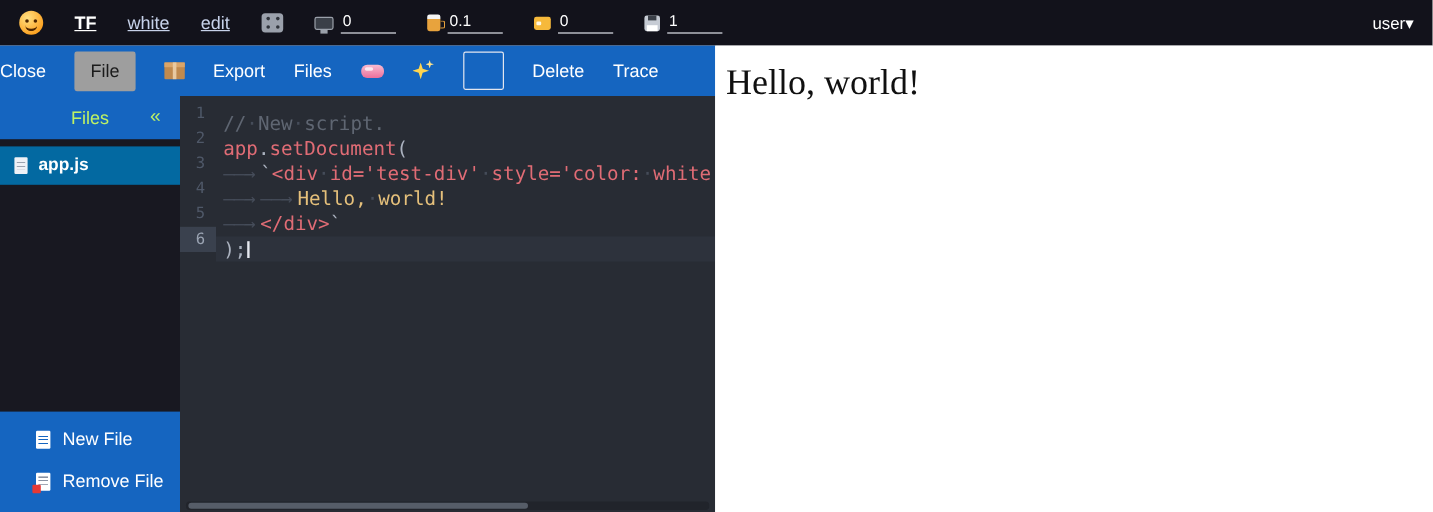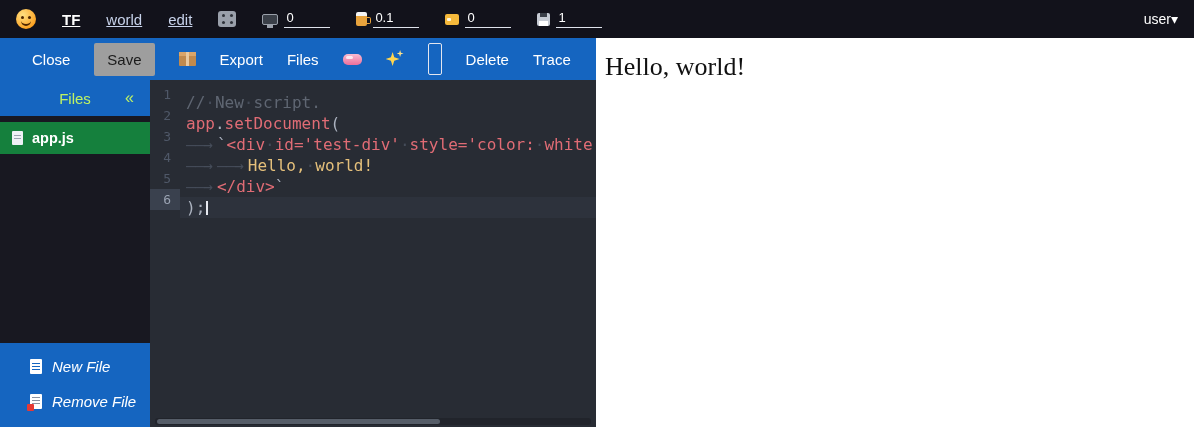--- a/index.html
+++ b/index.html
@@ -41,21 +41,21 @@
   .icon-card::after { content: ""; position: absolute; left: 2px; top: 4px; width: 4px; height: 3px; background: #fff7e0; border-radius: 1px; }
   .icon-floppy { width: 13px; height: 13px; background: #c6cbd4; border-radius: 2px; position: relative; flex: none; }
   .icon-floppy::before { content: ""; position: absolute; top: 0; left: 3px; width: 7px; height: 4px; background: #3a3f48; }
   .icon-floppy::after { content: ""; position: absolute; bottom: 0; left: 2px; width: 9px; height: 5px; background: #fff; }
   .topbar .spacer { flex: 1; }
   .user { font-size: 14px; color: #fff; cursor: pointer; }
 
   
   .toolbar {
     position: absolute; top: 38px; left: 0; width: 596px; height: 42px;
-    background: #1565c0; display: flex; align-items: center; gap: 24px; padding: 0 32px;
+    background: #1565c0; display: flex; align-items: center; gap: 24px; padding: 0 0;
   }
   .tb-btn { background: transparent; border: none; color: #fff; font-size: 15px; padding: 0;
     cursor: pointer; font-family: inherit; }
   .tb-btn.save { background: #9e9e9e; color: #1b1b1b; padding: 8px 13px; border-radius: 2px; }
   .icon-package { width: 17px; height: 14px; background: #c08a4e; border-radius: 1px; position: relative; cursor: pointer; flex: none; }
   .icon-package::before { content: ""; position: absolute; top: 0; left: 0; right: 0; height: 4px; background: #d9a56a; }
   .icon-package::after { content: ""; position: absolute; top: 0; left: 7px; width: 3px; height: 100%; background: #e8c9a0; }
   .icon-soap { width: 19px; height: 11px; border-radius: 5px; position: relative; cursor: pointer; flex: none;
     background: linear-gradient(#f8bbd0, #ec6f9c); }
   .icon-soap::after { content: ""; position: absolute; left: 3px; top: 2px; width: 7px; height: 3px;
@@ -73,27 +73,27 @@
     position: absolute; top: 80px; left: 0; width: 150px; height: 347px;
     background: #181821; display: flex; flex-direction: column;
   }
   .sb-header { height: 36px; flex: none; background: #1565c0; color: #bef264; font-size: 15px;
     display: flex; align-items: center; justify-content: center; position: relative; }
   .collapse { position: absolute; right: 16px; top: 50%; transform: translateY(-50%);
     font-size: 16px; cursor: pointer; }
   .sb-files { padding-top: 6px; }
   .file-item { height: 32px; display: flex; align-items: center; gap: 9px; padding: 0 12px;
     color: #fff; font-size: 14.5px; font-weight: bold; cursor: pointer; }
-  .file-item.selected { background: #15803d; }
+  .file-item.selected { background: #0369a1; }
   .icon-doc { width: 11px; height: 14px; background: #eef1f6; border-radius: 1px; position: relative; flex: none; }
   .icon-doc::after { content: ""; position: absolute; left: 2px; top: 4px; width: 7px; height: 6px;
     background: repeating-linear-gradient(#9aa3b0 0 1px, transparent 1px 3px); }
   .sb-actions { margin-top: auto; background: #1565c0; padding: 6px 0 8px; }
   .sb-action { display: flex; align-items: center; gap: 10px; color: #fff; font-size: 15px;
-    padding: 9px 0 9px 30px; cursor: pointer; font-style: italic; }
+    padding: 9px 0 9px 30px; cursor: pointer; }
   .icon-doc-lines { width: 12px; height: 15px; background: #fff; border-radius: 1px; position: relative; flex: none; }
   .icon-doc-lines::after { content: ""; position: absolute; left: 2px; top: 4px; width: 8px; height: 8px;
     background: repeating-linear-gradient(#1565c0 0 1px, transparent 1px 3px); }
   .icon-doc-remove { width: 12px; height: 15px; background: #fff; border-radius: 1px; position: relative; flex: none; }
   .icon-doc-remove::before { content: ""; position: absolute; left: 2px; top: 3px; width: 8px; height: 7px;
     background: repeating-linear-gradient(#8a93a3 0 1px, transparent 1px 3px); }
   .icon-doc-remove::after { content: ""; position: absolute; left: -3px; bottom: -2px; width: 7px; height: 7px;
     background: #e53935; border-radius: 1px; }
 
   
@@ -119,32 +119,32 @@
   .tok-plain { color: #abb2bf; }
   .caret { display: inline-block; width: 2px; height: 14px; background: #e6e9f0;
     vertical-align: -2px; margin-left: 1px; }
   .hscroll { position: absolute; left: 5px; right: 5px; bottom: 2px; height: 7px;
     background: #21242b; border-radius: 3px; cursor: pointer; }
   .hscroll .thumb { position: absolute; left: 2px; top: 1px; bottom: 1px; width: 283px;
     background: #565d68; border-radius: 3px; cursor: grab; }
 
   
   .output { position: absolute; top: 38px; left: 596px; width: 598px; height: 389px; background: #fff; }
-  .hello { font-family: "Liberation Serif", "DejaVu Serif", serif; font-size: 26px;
+  .hello { font-family: "Liberation Serif", "DejaVu Serif", serif; font-size: 30px;
     color: #101010; margin: 14px 0 0 9px; }
 </style>
 </head>
 <body>
 
 <div class="app">
 
   <header class="topbar">
     <span class="logo-emoji"></span>
     <a class="brand">TF</a>
-    <a class="navlink">world</a>
+    <a class="navlink">white</a>
     <a class="navlink">edit</a>
     <span class="icon-dice"></span>
 
     <span class="counter">
       <span class="icon-monitor"></span>
       <span class="counter-value">0</span>
     </span>
     <span class="counter">
       <span class="icon-beer"></span>
       <span class="counter-value">0.1</span>
@@ -157,21 +157,21 @@
       <span class="icon-floppy"></span>
       <span class="counter-value">1</span>
     </span>
 
     <span class="spacer"></span>
     <span class="user">user▾</span>
   </header>
 
   <div class="toolbar">
     <button class="tb-btn">Close</button>
-    <button class="tb-btn save">Save</button>
+    <button class="tb-btn save">File</button>
     <span class="icon-package"></span>
     <button class="tb-btn">Export</button>
     <button class="tb-btn">Files</button>
     <span class="icon-soap"></span>
     <span class="icon-sparkles">
         <i></i>
         <em></em>
       </span>
     <button class="blank-box"></button>
     <button class="tb-btn">Delete</button>

